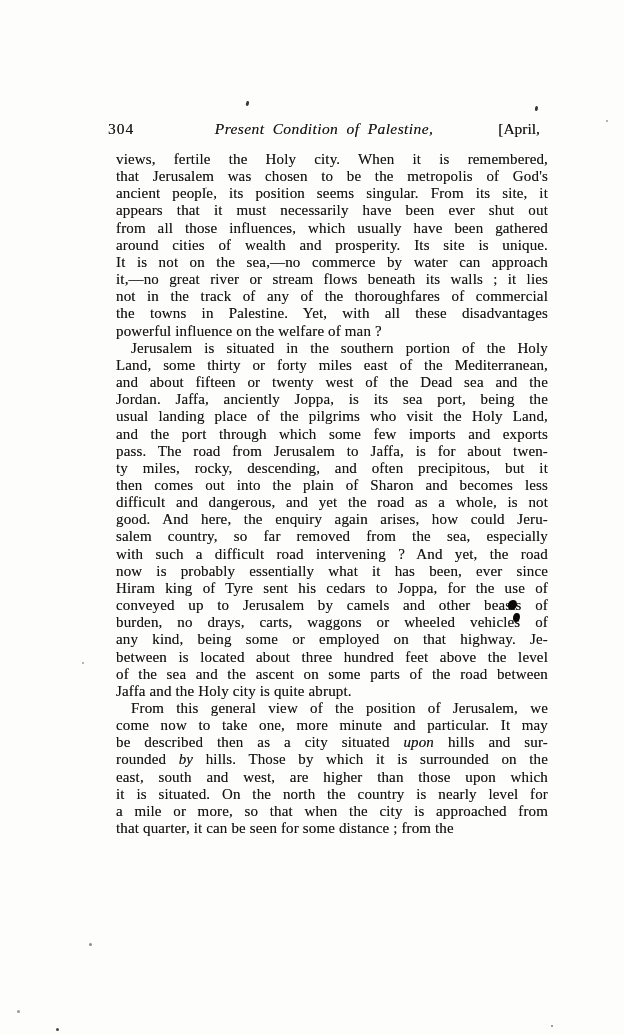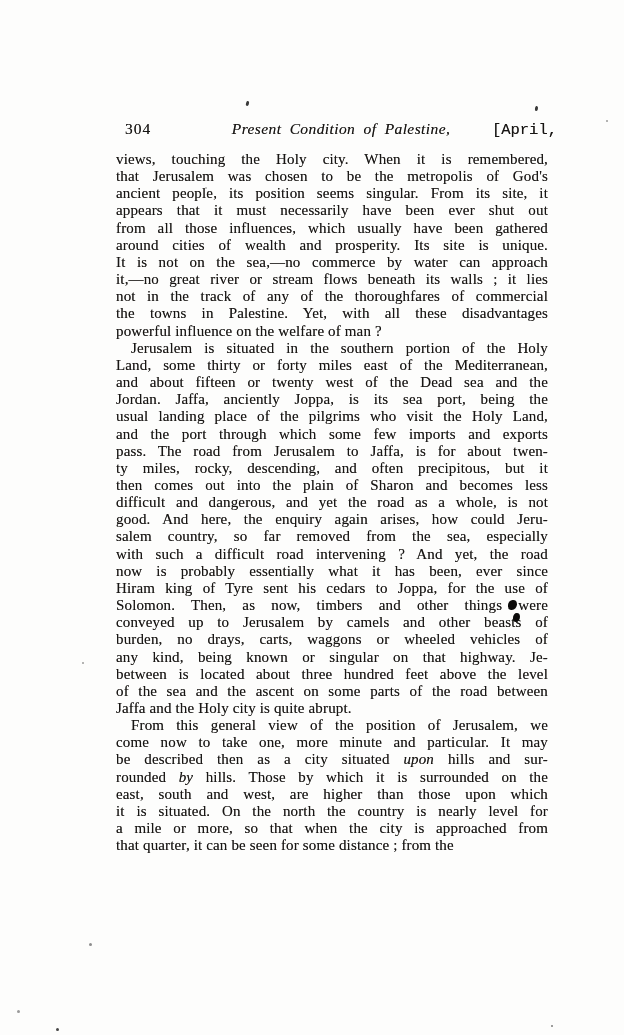--- a/index.html
+++ b/index.html
@@ -13,21 +13,21 @@
     height: 1035px;
     margin: 0 auto;
     background: #fdfdfc;
     overflow: hidden;
     font-family: "Liberation Serif", "DejaVu Serif", serif;
     color: #181614;
   }
   
   .running-head {
     position: absolute;
-    left: 125px;
+    left: 108px;
     top: 119px;
     width: 432px;
     display: flex;
     align-items: baseline;
     font-size: 15.5px;
     line-height: 19px;
     text-shadow: 0 0 0.5px rgba(25,22,20,0.6);
   }
   .pageno {
     width: 92px;
@@ -37,21 +37,20 @@
   .running-title {
     flex: 1;
     text-align: center;
     font-style: italic;
     letter-spacing: 0.4px;
     word-spacing: 4px;
   }
   .issue {
     width: 92px;
     text-align: right;
-    font-family: Liberation Mono, monospace;
   }
   
   .body-text {
     position: absolute;
     left: 116px;
     top: 151px;
     width: 432px;
     font-size: 15px;
     line-height: 17.15px;
     text-shadow: 0 0 0.5px rgba(25,22,20,0.55);
@@ -91,21 +90,21 @@
 <div class="page">
 
   <header class="running-head">
     <span class="pageno">304</span>
     <span class="running-title">Present Condition of Palestine,</span>
     <span class="issue">[April,</span>
   </header>
 
   <main class="body-text">
       <div class="paragraph">
-        <div class="line">views, touching the Holy city. When it is remembered,</div>
+        <div class="line">views, fertile the Holy city. When it is remembered,</div>
         <div class="line">that Jerusalem was chosen to be the metropolis of God's</div>
         <div class="line">ancient people, its position seems singular. From its site, it</div>
         <div class="line">appears that it must necessarily have been ever shut out</div>
         <div class="line">from all those influences, which usually have been gathered</div>
         <div class="line">around cities of wealth and prosperity. Its site is unique.</div>
         <div class="line">It is not on the sea,—no commerce by water can approach</div>
         <div class="line">it,—no great river or stream flows beneath its walls ; it lies</div>
         <div class="line">not in the track of any of the thoroughfares of commercial</div>
         <div class="line">the towns in Palestine. Yet, with all these disadvantages</div>
         <div class="line last">powerful influence on the welfare of man ?</div>
@@ -119,24 +118,23 @@
         <div class="line">and the port through which some few imports and exports</div>
         <div class="line">pass. The road from Jerusalem to Jaffa, is for about twen-</div>
         <div class="line">ty miles, rocky, descending, and often precipitous, but it</div>
         <div class="line">then comes out into the plain of Sharon and becomes less</div>
         <div class="line">difficult and dangerous, and yet the road as a whole, is not</div>
         <div class="line">good. And here, the enquiry again arises, how could Jeru-</div>
         <div class="line">salem country, so far removed from the sea, especially</div>
         <div class="line">with such a difficult road intervening ? And yet, the road</div>
         <div class="line">now is probably essentially what it has been, ever since</div>
         <div class="line">Hiram king of Tyre sent his cedars to Joppa, for the use of</div>
-        <div class="line">Solomon. Then, as now, timbers and other things were</div>
         <div class="line">conveyed up to Jerusalem by camels and other beasts of</div>
         <div class="line">burden, no drays, carts, waggons or wheeled vehicles of</div>
-        <div class="line">any kind, being known or singular on that highway. Je-</div>
+        <div class="line">any kind, being some or employed on that highway. Je-</div>
         <div class="line">between is located about three hundred feet above the level</div>
         <div class="line">of the sea and the ascent on some parts of the road between</div>
         <div class="line last">Jaffa and the Holy city is quite abrupt.</div>
       </div>
       <div class="paragraph">
         <div class="line indent">From this general view of the position of Jerusalem, we</div>
         <div class="line">come now to take one, more minute and particular. It may</div>
         <div class="line">be described then as a city situated <i>upon</i> hills and sur-</div>
         <div class="line">rounded <i>by</i> hills. Those by which it is surrounded on the</div>
         <div class="line">east, south and west, are higher than those upon which</div>

